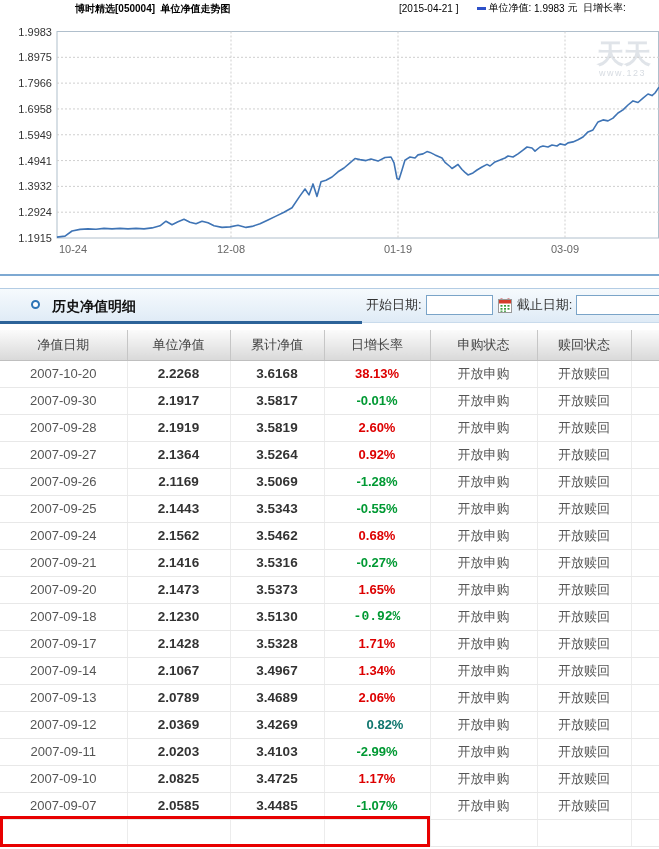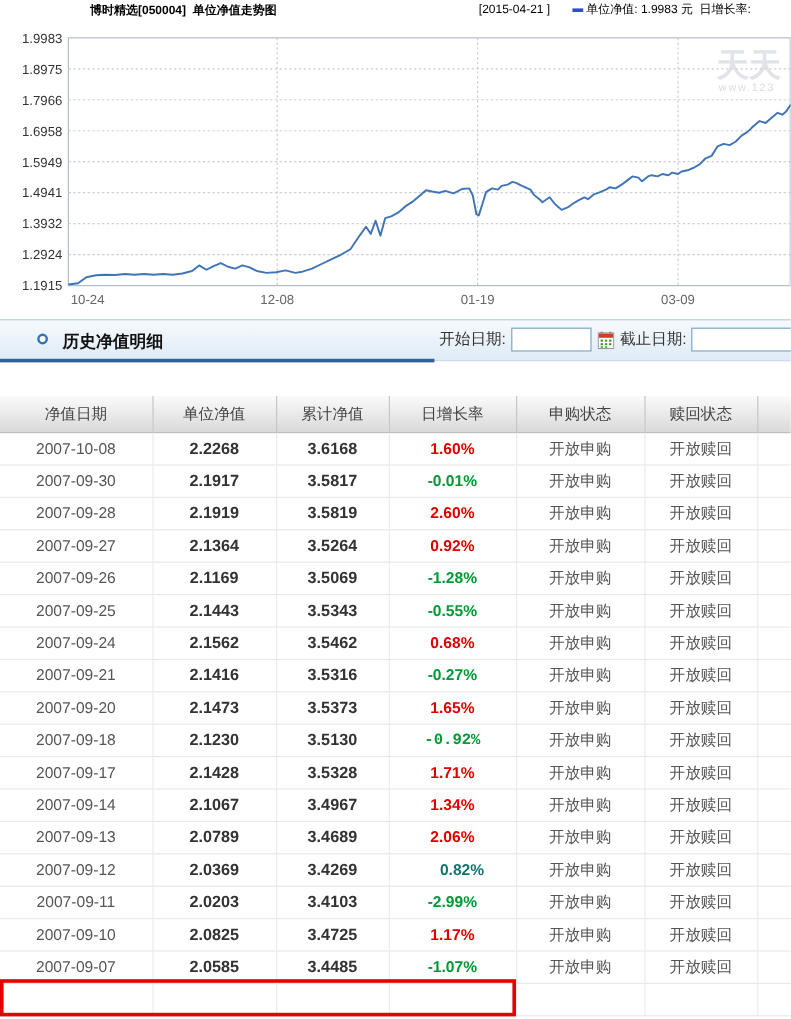--- a/index.html
+++ b/index.html
@@ -16,21 +16,21 @@
 
   svg.plot { position:absolute; top:18px; left:0; }
   .ylab { font-size:11px; fill:#333; }
   .xlab { font-size:11px; fill:#666; }
   .wm1 { font-size:27px; font-weight:bold; fill:#e0e4e9; }
   .wm2 { font-size:9px; fill:#d7dce2; letter-spacing:1.5px; }
 
   .divider { position:absolute; top:274px; left:0; width:659px; height:2px; background:#7ea9d2; }
 
   
-  .section-bar { position:absolute; top:266px; left:0; width:659px; height:35px;
+  .section-bar { position:absolute; top:288px; left:0; width:659px; height:35px;
     background:linear-gradient(#f6fafd,#dfebf6);
     border-top:1px solid #b3cce4; border-bottom:1px solid #c9dbec; }
   .circle-icon { position:absolute; left:31px; top:11px; width:9px; height:9px;
     border:2px solid #2e75b6; border-radius:50%; background:#fff; }
   .section-title { position:absolute; left:52px; top:9px; font-size:14px; font-weight:bold; color:#111; }
   .title-underline { position:absolute; left:0; bottom:-2px; width:362px; height:3px; background:#2d6399; }
   .date-controls { position:absolute; left:366px; top:6px; display:flex; align-items:center;
     font-size:13px; color:#333; white-space:nowrap; }
   .date-controls label { margin-right:4px; }
   .date-input { width:67px; height:20px; border:1px solid #7aa4c8; background:#fff;
@@ -150,24 +150,24 @@
         <th>单位净值</th>
         <th>累计净值</th>
         <th>日增长率</th>
         <th>申购状态</th>
         <th>赎回状态</th>
         <th></th>
       </tr>
     </thead>
     <tbody>
         <tr>
-          <td>2007-10-08</td>
+          <td>2007-10-20</td>
           <td class="num">2.2268</td>
           <td class="num">3.6168</td>
-          <td class="rate" style="color: rgb(221, 0, 0);">1.60%</td>
+          <td class="rate" style="color: rgb(221, 0, 0);">38.13%</td>
           <td>开放申购</td>
           <td>开放赎回</td>
           <td></td>
         </tr>
         <tr>
           <td>2007-09-30</td>
           <td class="num">2.1917</td>
           <td class="num">3.5817</td>
           <td class="rate" style="color: rgb(0, 153, 51);">-0.01%</td>
           <td>开放申购</td>

